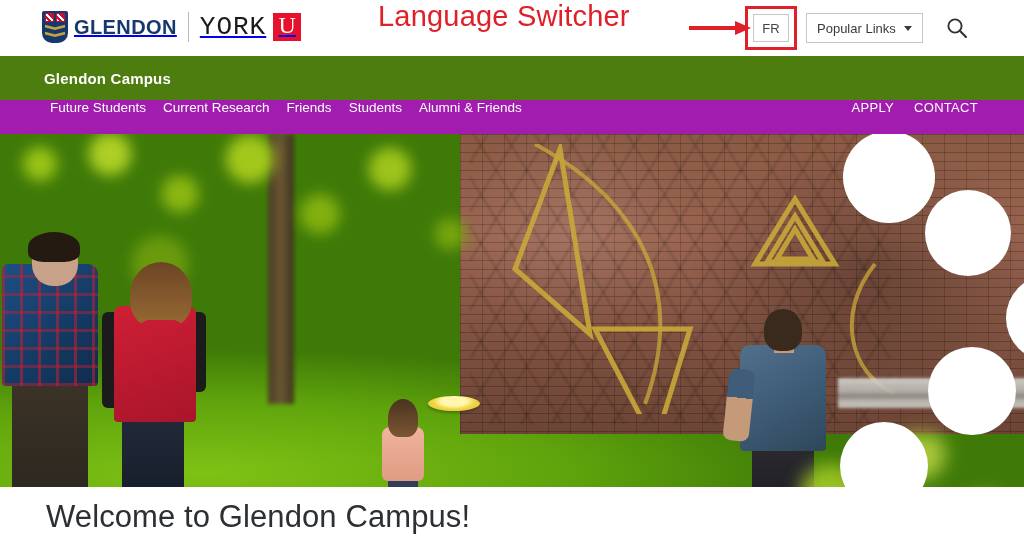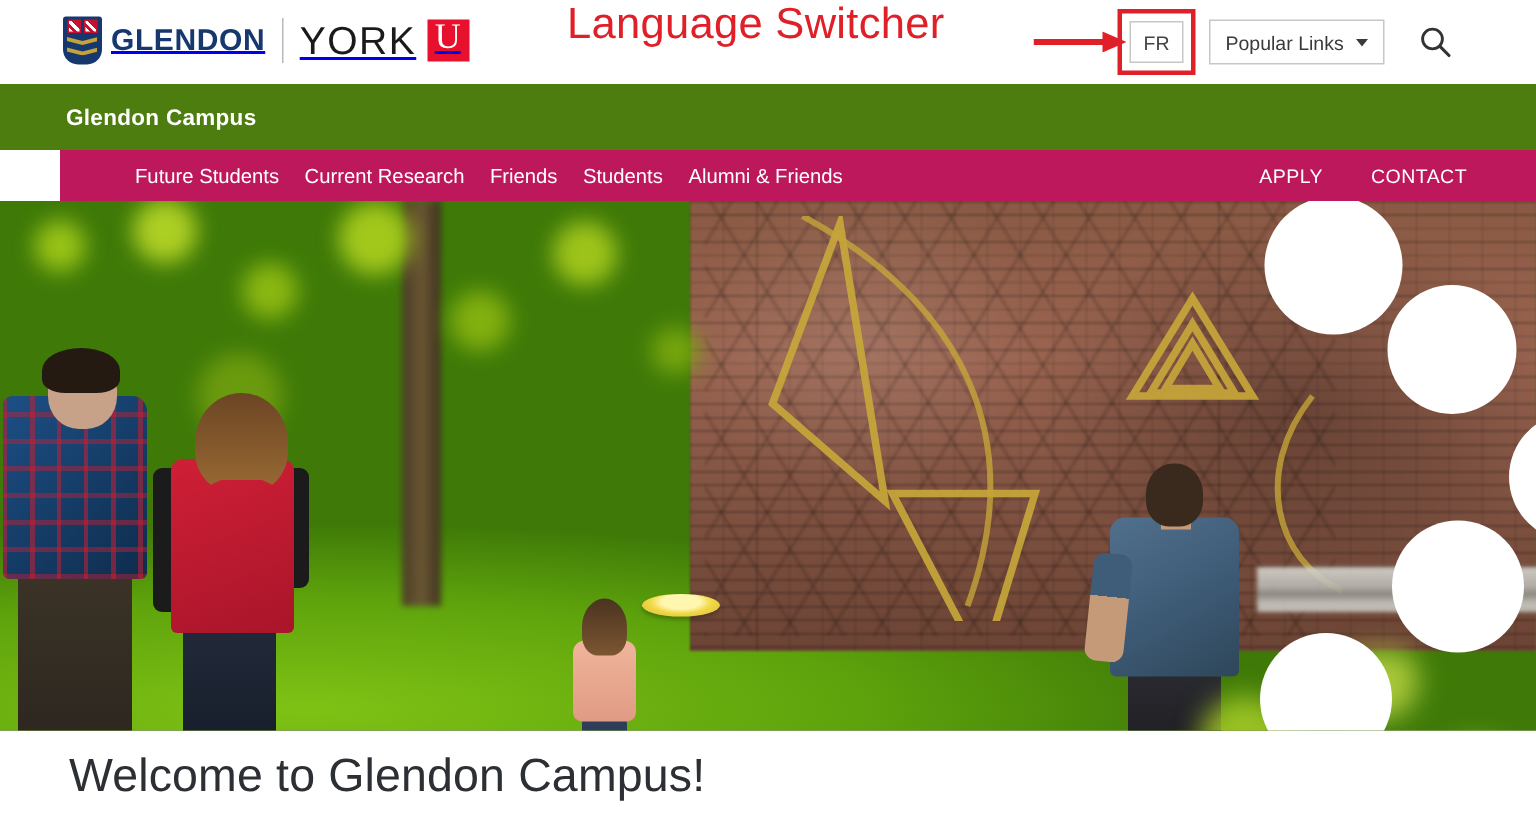--- a/index.html
+++ b/index.html
@@ -49,21 +49,21 @@
   .shield .c2 { top:20px; }
   .glendon-word {
     font-family: "Liberation Sans", sans-serif;
     font-weight: bold; font-size: 20px; letter-spacing: .4px;
     color: #16386e;
   }
   .divider-v {
     width: 1px; height: 30px; background: #b9b9b9; margin: 0 11px;
   }
   .york-word {
-    font-family: Liberation Sans, sans-serif;
+    font-family: Liberation Mono, monospace;
     font-size: 26px; letter-spacing: 1px; color: #1a1a1a;
   }
   .york-u {
     display:inline-flex; align-items:flex-start; justify-content:center;
     width: 28px; height: 28px; background:#e8112d; margin-left: 7px;
     color:#fff; font-family:"Liberation Serif", serif; font-size: 24px;
     line-height: 25px; font-weight: 400;
   }
 
   
@@ -112,25 +112,25 @@
     height: 44px; background: #4d7c0f;
     display:flex; align-items:center;
   }
   .bluebar .title {
     margin-left: 44px; color:#fff; font-size: 15px; font-weight: bold;
     letter-spacing: .2px;
   }
 
   
   .rednav {
-    height: 34px; background: #be185d;
-    display:flex; align-items:center; position:relative;margin-left:40px;
+    height: 34px; background: #a21caf;
+    display:flex; position:relative;
   }
   .rednav .left { margin-left: 50px; display:flex; gap:17px; }
-  .rednav .right { position:absolute; right:46px; display:flex; gap:32px; }
+  .rednav .right { position:absolute; right:46px; display:flex; gap:20px; }
   .rednav a {
     color:#fff; font-size: 13.5px; text-decoration:none; cursor:pointer;
     white-space: nowrap;
   }
   .rednav .right a { font-size: 13px; letter-spacing:.3px; }
 
   
   .hero {
     position: relative; height: 353px; overflow: hidden;
     background: #2d4a18;

